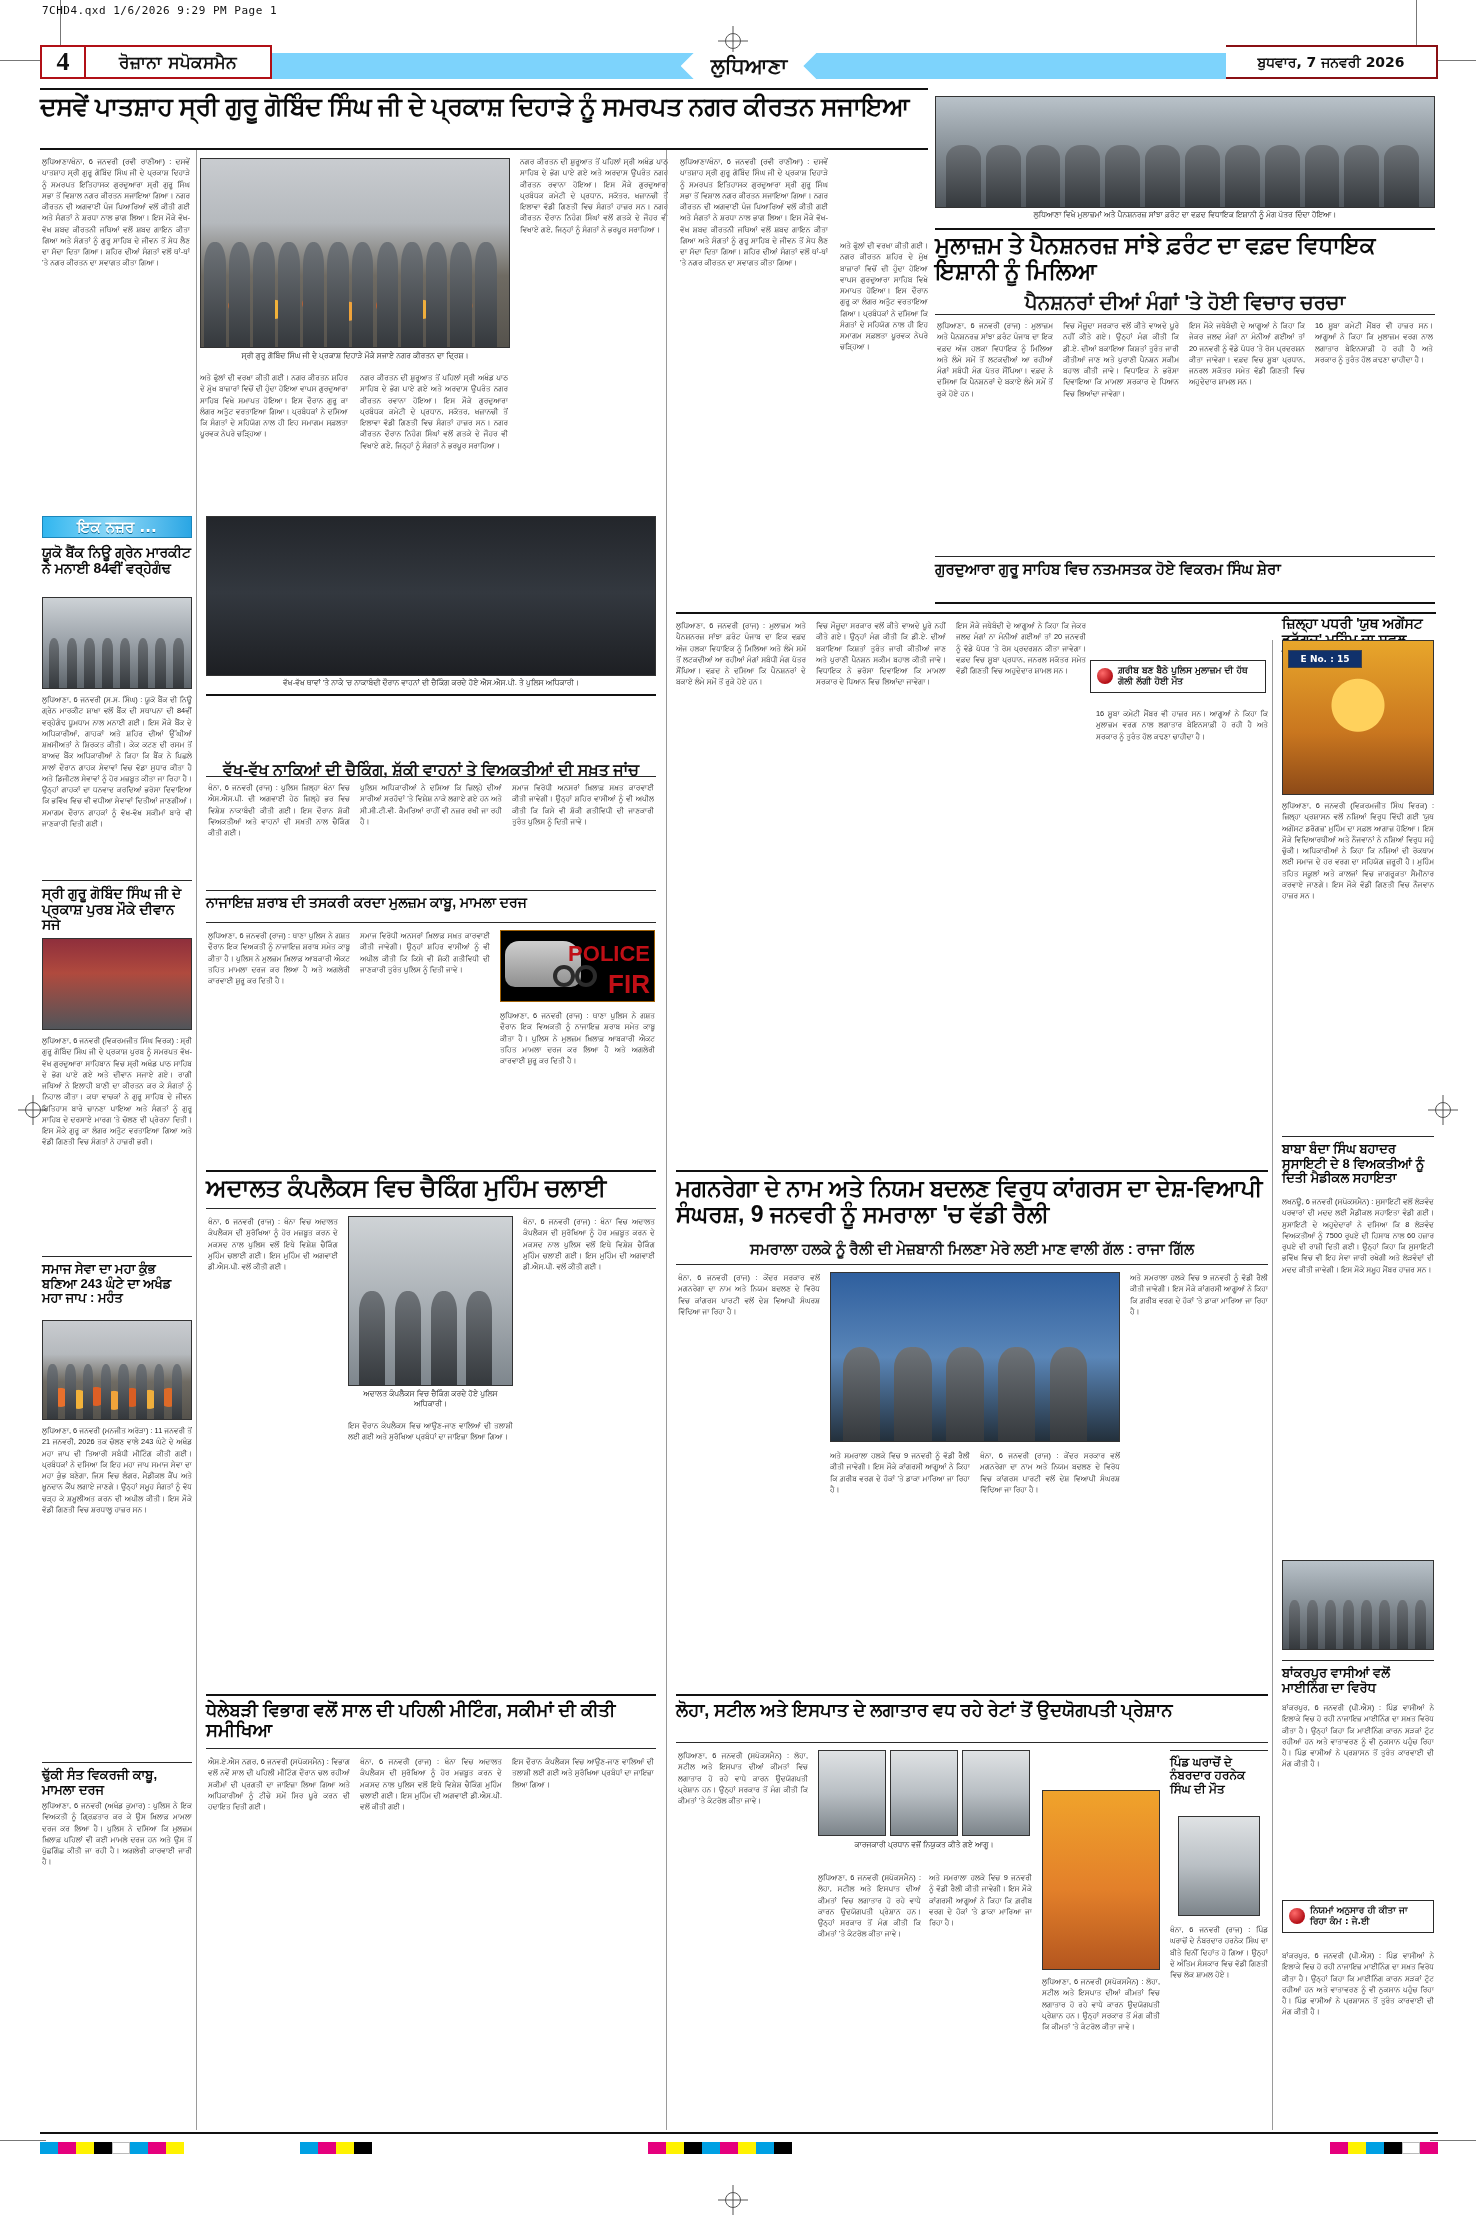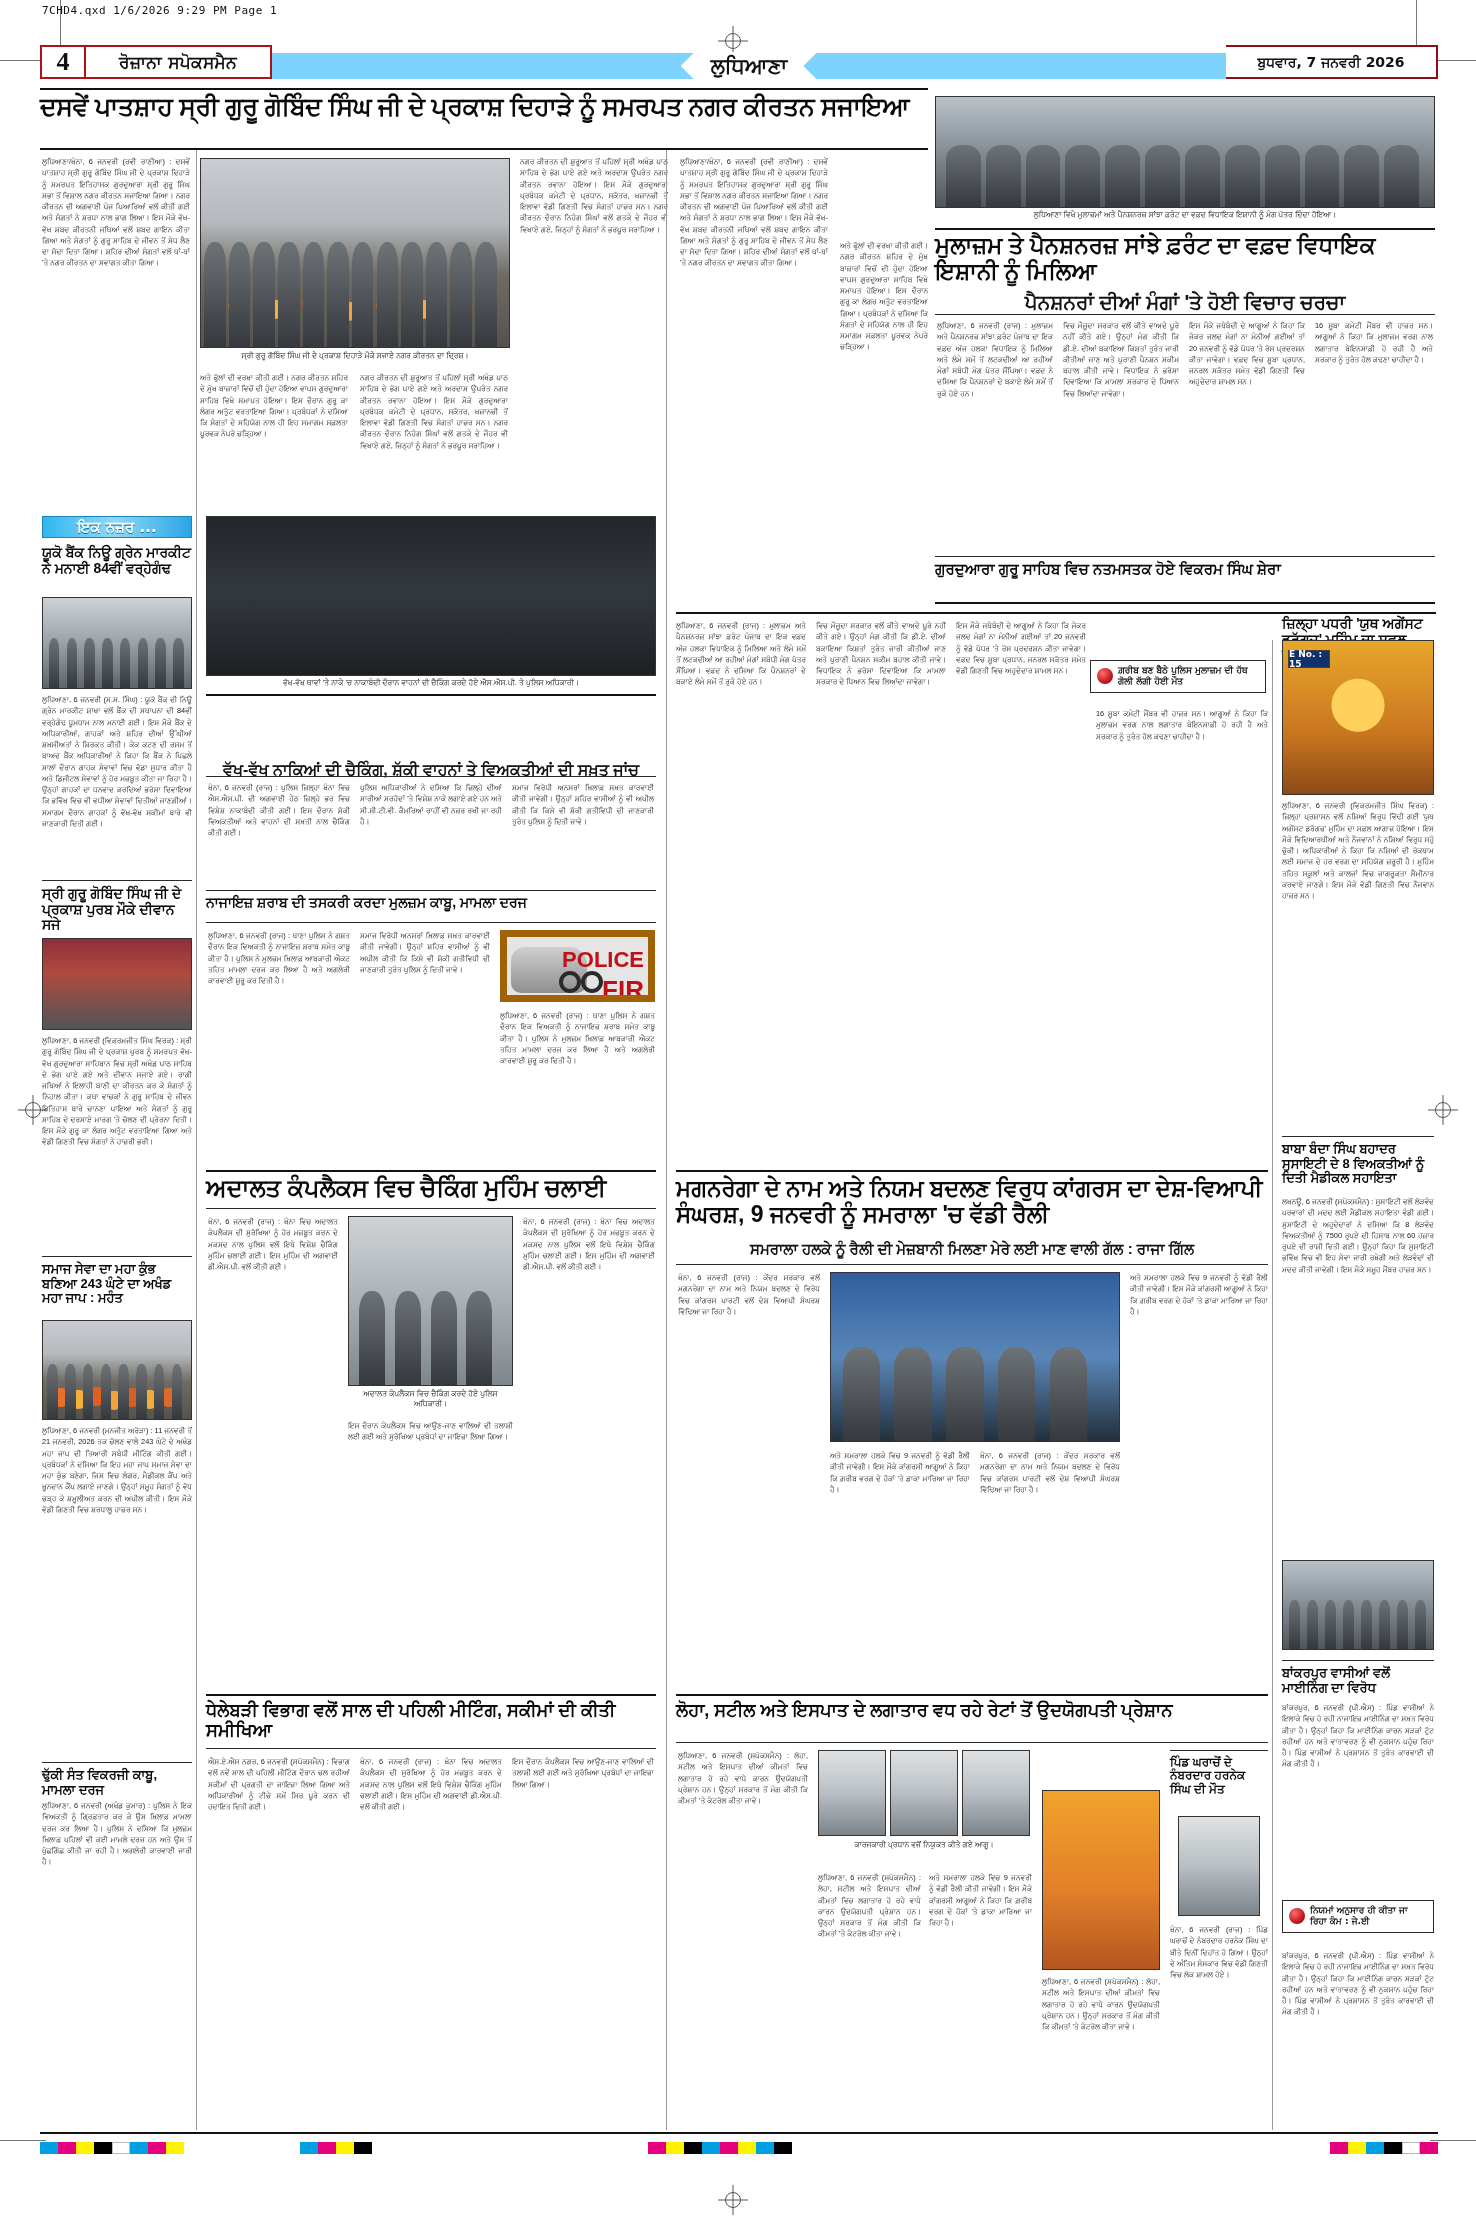--- a/index.html
+++ b/index.html
@@ -147,21 +147,21 @@
   .ph-frame { border:1px solid #333; }
 
   .silhouettes { position:absolute; left:0; right:0; bottom:0; height:56%; }
   .silhouettes i {
     position:absolute; bottom:0; width:7%; height:100%;
     background:linear-gradient(180deg,#6e7378,#35393d);
     border-radius:44% 44% 0 0 / 22% 22% 0 0;
   }
 
   
-  .fir-box { position:absolute; background:#e5e5e5; border:7px solid #a16207; overflow:hidden; }
+  .fir-box { position:absolute; background:#000000; border:1px solid #a16207; overflow:hidden; }
   .fir-hand {
     position:absolute; left:4px; top:10px; width:76px; height:46px;
     background:linear-gradient(180deg,#cfcfcf,#8f8f8f);
     border-radius:14px 18px 10px 10px;
   }
   .fir-cuff {
     position:absolute; width:22px; height:22px; border:4px solid #2b2b2b; border-radius:50%;
   }
   .fir-txt {
     position:absolute; right:4px; font-family:"Liberation Sans", sans-serif;
@@ -397,21 +397,21 @@
   <div class="body-col" style="left:830px; top:1450px; width:140px; height:232px;">ਅਤੇ ਸਮਰਾਲਾ ਹਲਕੇ ਵਿਚ 9 ਜਨਵਰੀ ਨੂੰ ਵੱਡੀ ਰੈਲੀ ਕੀਤੀ ਜਾਵੇਗੀ। ਇਸ ਮੌਕੇ ਕਾਂਗਰਸੀ ਆਗੂਆਂ ਨੇ ਕਿਹਾ ਕਿ ਗ਼ਰੀਬ ਵਰਗ ਦੇ ਹੱਕਾਂ 'ਤੇ ਡਾਕਾ ਮਾਰਿਆ ਜਾ ਰਿਹਾ ਹੈ।</div>
   <div class="body-col" style="left:980px; top:1450px; width:140px; height:232px;">ਖੰਨਾ, 6 ਜਨਵਰੀ (ਰਾਜ) : ਕੇਂਦਰ ਸਰਕਾਰ ਵਲੋਂ ਮਗਨਰੇਗਾ ਦਾ ਨਾਮ ਅਤੇ ਨਿਯਮ ਬਦਲਣ ਦੇ ਵਿਰੋਧ ਵਿਚ ਕਾਂਗਰਸ ਪਾਰਟੀ ਵਲੋਂ ਦੇਸ਼ ਵਿਆਪੀ ਸੰਘਰਸ਼ ਵਿੱਢਿਆ ਜਾ ਰਿਹਾ ਹੈ।</div>
   <div class="body-col" style="left:1130px; top:1272px; width:138px; height:410px;">ਅਤੇ ਸਮਰਾਲਾ ਹਲਕੇ ਵਿਚ 9 ਜਨਵਰੀ ਨੂੰ ਵੱਡੀ ਰੈਲੀ ਕੀਤੀ ਜਾਵੇਗੀ। ਇਸ ਮੌਕੇ ਕਾਂਗਰਸੀ ਆਗੂਆਂ ਨੇ ਕਿਹਾ ਕਿ ਗ਼ਰੀਬ ਵਰਗ ਦੇ ਹੱਕਾਂ 'ਤੇ ਡਾਕਾ ਮਾਰਿਆ ਜਾ ਰਿਹਾ ਹੈ।</div>
 
   <div class="col-rule" style="left:1272px; top:640px; height:1490px;"></div>
 
   <div class="hr-thick" style="left:676px; top:612px; width:760px;"></div>
   <div class="hl hl-mid" style="left:1282px; top:616px; width:152px; font-size:14px;">ਜ਼ਿਲ੍ਹਾ ਪਧਰੀ 'ਯੁਥ ਅਗੇਂਸਟ ਡਰੱਗਜ਼' ਮੁਹਿੰਮ ਦਾ ਸਫ਼ਲ ਆਗਾਜ਼</div>
 
   <div class="photo ph-temple ph-frame" style="left:1282px; top:640px; width:152px; height:155px;"></div>
-  <div class="boxed" style="left:1288px; top:650px; width:42px; height:18px; background:#10316b; color:#fff; font-size:9px; display:flex; align-items:center; justify-content:center; font-weight:bold;">E No. : 15</div>
+  <div class="boxed" style="left:1288px; top:650px; width:74px; height:18px; background:#10316b; color:#fff; font-size:9px; display:flex; align-items:center; justify-content:center; font-weight:bold;">E No. : 15</div>
   <div class="body-col" style="left:1282px; top:800px; width:152px; height:330px;">ਲੁਧਿਆਣਾ, 6 ਜਨਵਰੀ (ਵਿਕਰਮਜੀਤ ਸਿੰਘ ਵਿਰਕ) : ਜ਼ਿਲ੍ਹਾ ਪ੍ਰਸ਼ਾਸਨ ਵਲੋਂ ਨਸ਼ਿਆਂ ਵਿਰੁਧ ਵਿੱਢੀ ਗਈ 'ਯੁਥ ਅਗੇਂਸਟ ਡਰੱਗਜ਼' ਮੁਹਿੰਮ ਦਾ ਸਫ਼ਲ ਆਗਾਜ਼ ਹੋਇਆ। ਇਸ ਮੌਕੇ ਵਿਦਿਆਰਥੀਆਂ ਅਤੇ ਨੌਜਵਾਨਾਂ ਨੇ ਨਸ਼ਿਆਂ ਵਿਰੁਧ ਸਹੁੰ ਚੁੱਕੀ। ਅਧਿਕਾਰੀਆਂ ਨੇ ਕਿਹਾ ਕਿ ਨਸ਼ਿਆਂ ਦੀ ਰੋਕਥਾਮ ਲਈ ਸਮਾਜ ਦੇ ਹਰ ਵਰਗ ਦਾ ਸਹਿਯੋਗ ਜ਼ਰੂਰੀ ਹੈ। ਮੁਹਿੰਮ ਤਹਿਤ ਸਕੂਲਾਂ ਅਤੇ ਕਾਲਜਾਂ ਵਿਚ ਜਾਗਰੂਕਤਾ ਸੈਮੀਨਾਰ ਕਰਵਾਏ ਜਾਣਗੇ। ਇਸ ਮੌਕੇ ਵੱਡੀ ਗਿਣਤੀ ਵਿਚ ਨੌਜਵਾਨ ਹਾਜ਼ਰ ਸਨ।</div>
 
   <div class="hr-rule" style="left:1282px; top:1136px; width:152px;"></div>
   <div class="hl hl-tiny" style="left:1282px; top:1142px; width:152px; font-size:13px;">ਬਾਬਾ ਬੰਦਾ ਸਿੰਘ ਬਹਾਦਰ ਸੁਸਾਇਟੀ ਦੇ 8 ਵਿਅਕਤੀਆਂ ਨੂੰ ਦਿਤੀ ਮੈਡੀਕਲ ਸਹਾਇਤਾ</div>
   <div class="body-col" style="left:1282px; top:1196px; width:152px; height:360px;">ਲਖਨਊ, 6 ਜਨਵਰੀ (ਸਪੋਕਸਮੈਨ) : ਸੁਸਾਇਟੀ ਵਲੋਂ ਲੋੜਵੰਦ ਪਰਵਾਰਾਂ ਦੀ ਮਦਦ ਲਈ ਮੈਡੀਕਲ ਸਹਾਇਤਾ ਵੰਡੀ ਗਈ। ਸੁਸਾਇਟੀ ਦੇ ਅਹੁਦੇਦਾਰਾਂ ਨੇ ਦਸਿਆ ਕਿ 8 ਲੋੜਵੰਦ ਵਿਅਕਤੀਆਂ ਨੂੰ 7500 ਰੁਪਏ ਦੀ ਹਿਸਾਬ ਨਾਲ 60 ਹਜ਼ਾਰ ਰੁਪਏ ਦੀ ਰਾਸ਼ੀ ਦਿਤੀ ਗਈ। ਉਨ੍ਹਾਂ ਕਿਹਾ ਕਿ ਸੁਸਾਇਟੀ ਭਵਿੱਖ ਵਿਚ ਵੀ ਇਹ ਸੇਵਾ ਜਾਰੀ ਰਖੇਗੀ ਅਤੇ ਲੋੜਵੰਦਾਂ ਦੀ ਮਦਦ ਕੀਤੀ ਜਾਵੇਗੀ। ਇਸ ਮੌਕੇ ਸਮੂਹ ਮੈਂਬਰ ਹਾਜ਼ਰ ਸਨ।</div>
 
   <div class="photo ph-group ph-frame" style="left:1282px; top:1560px; width:152px; height:90px;">
     <div class="silhouettes">
       <i style="left:4%"></i>
         <i style="left:16%"></i>

